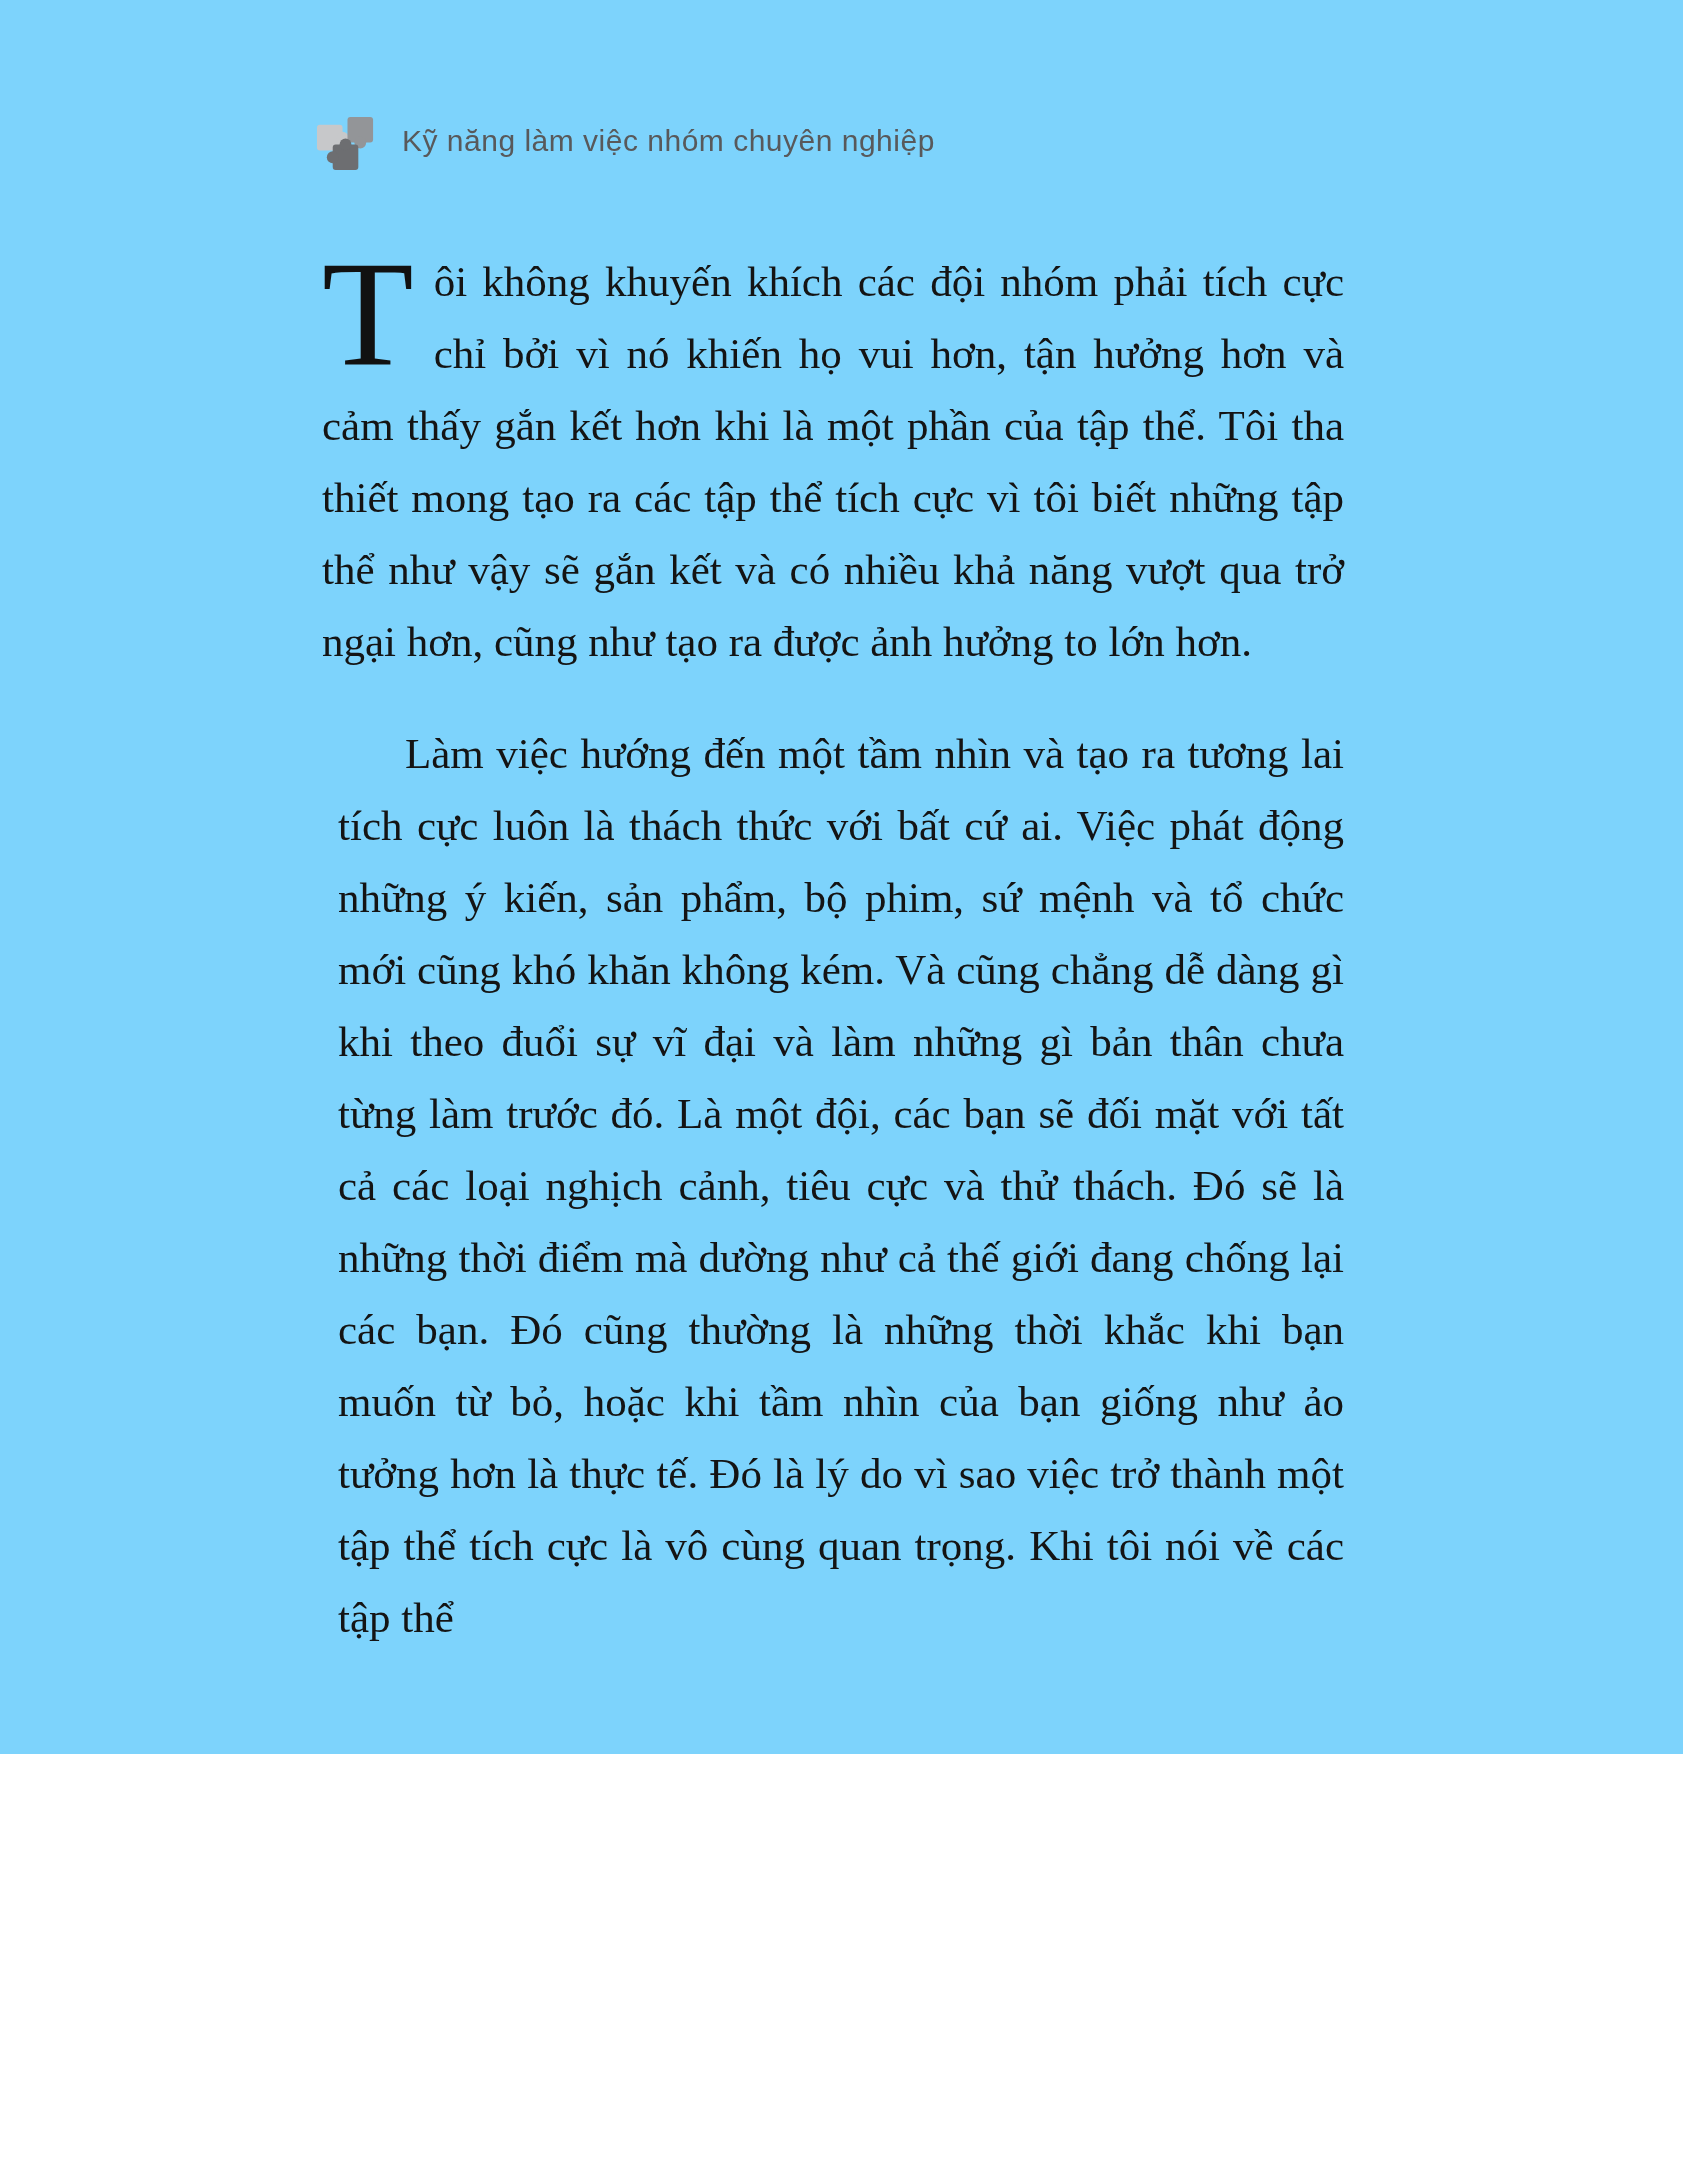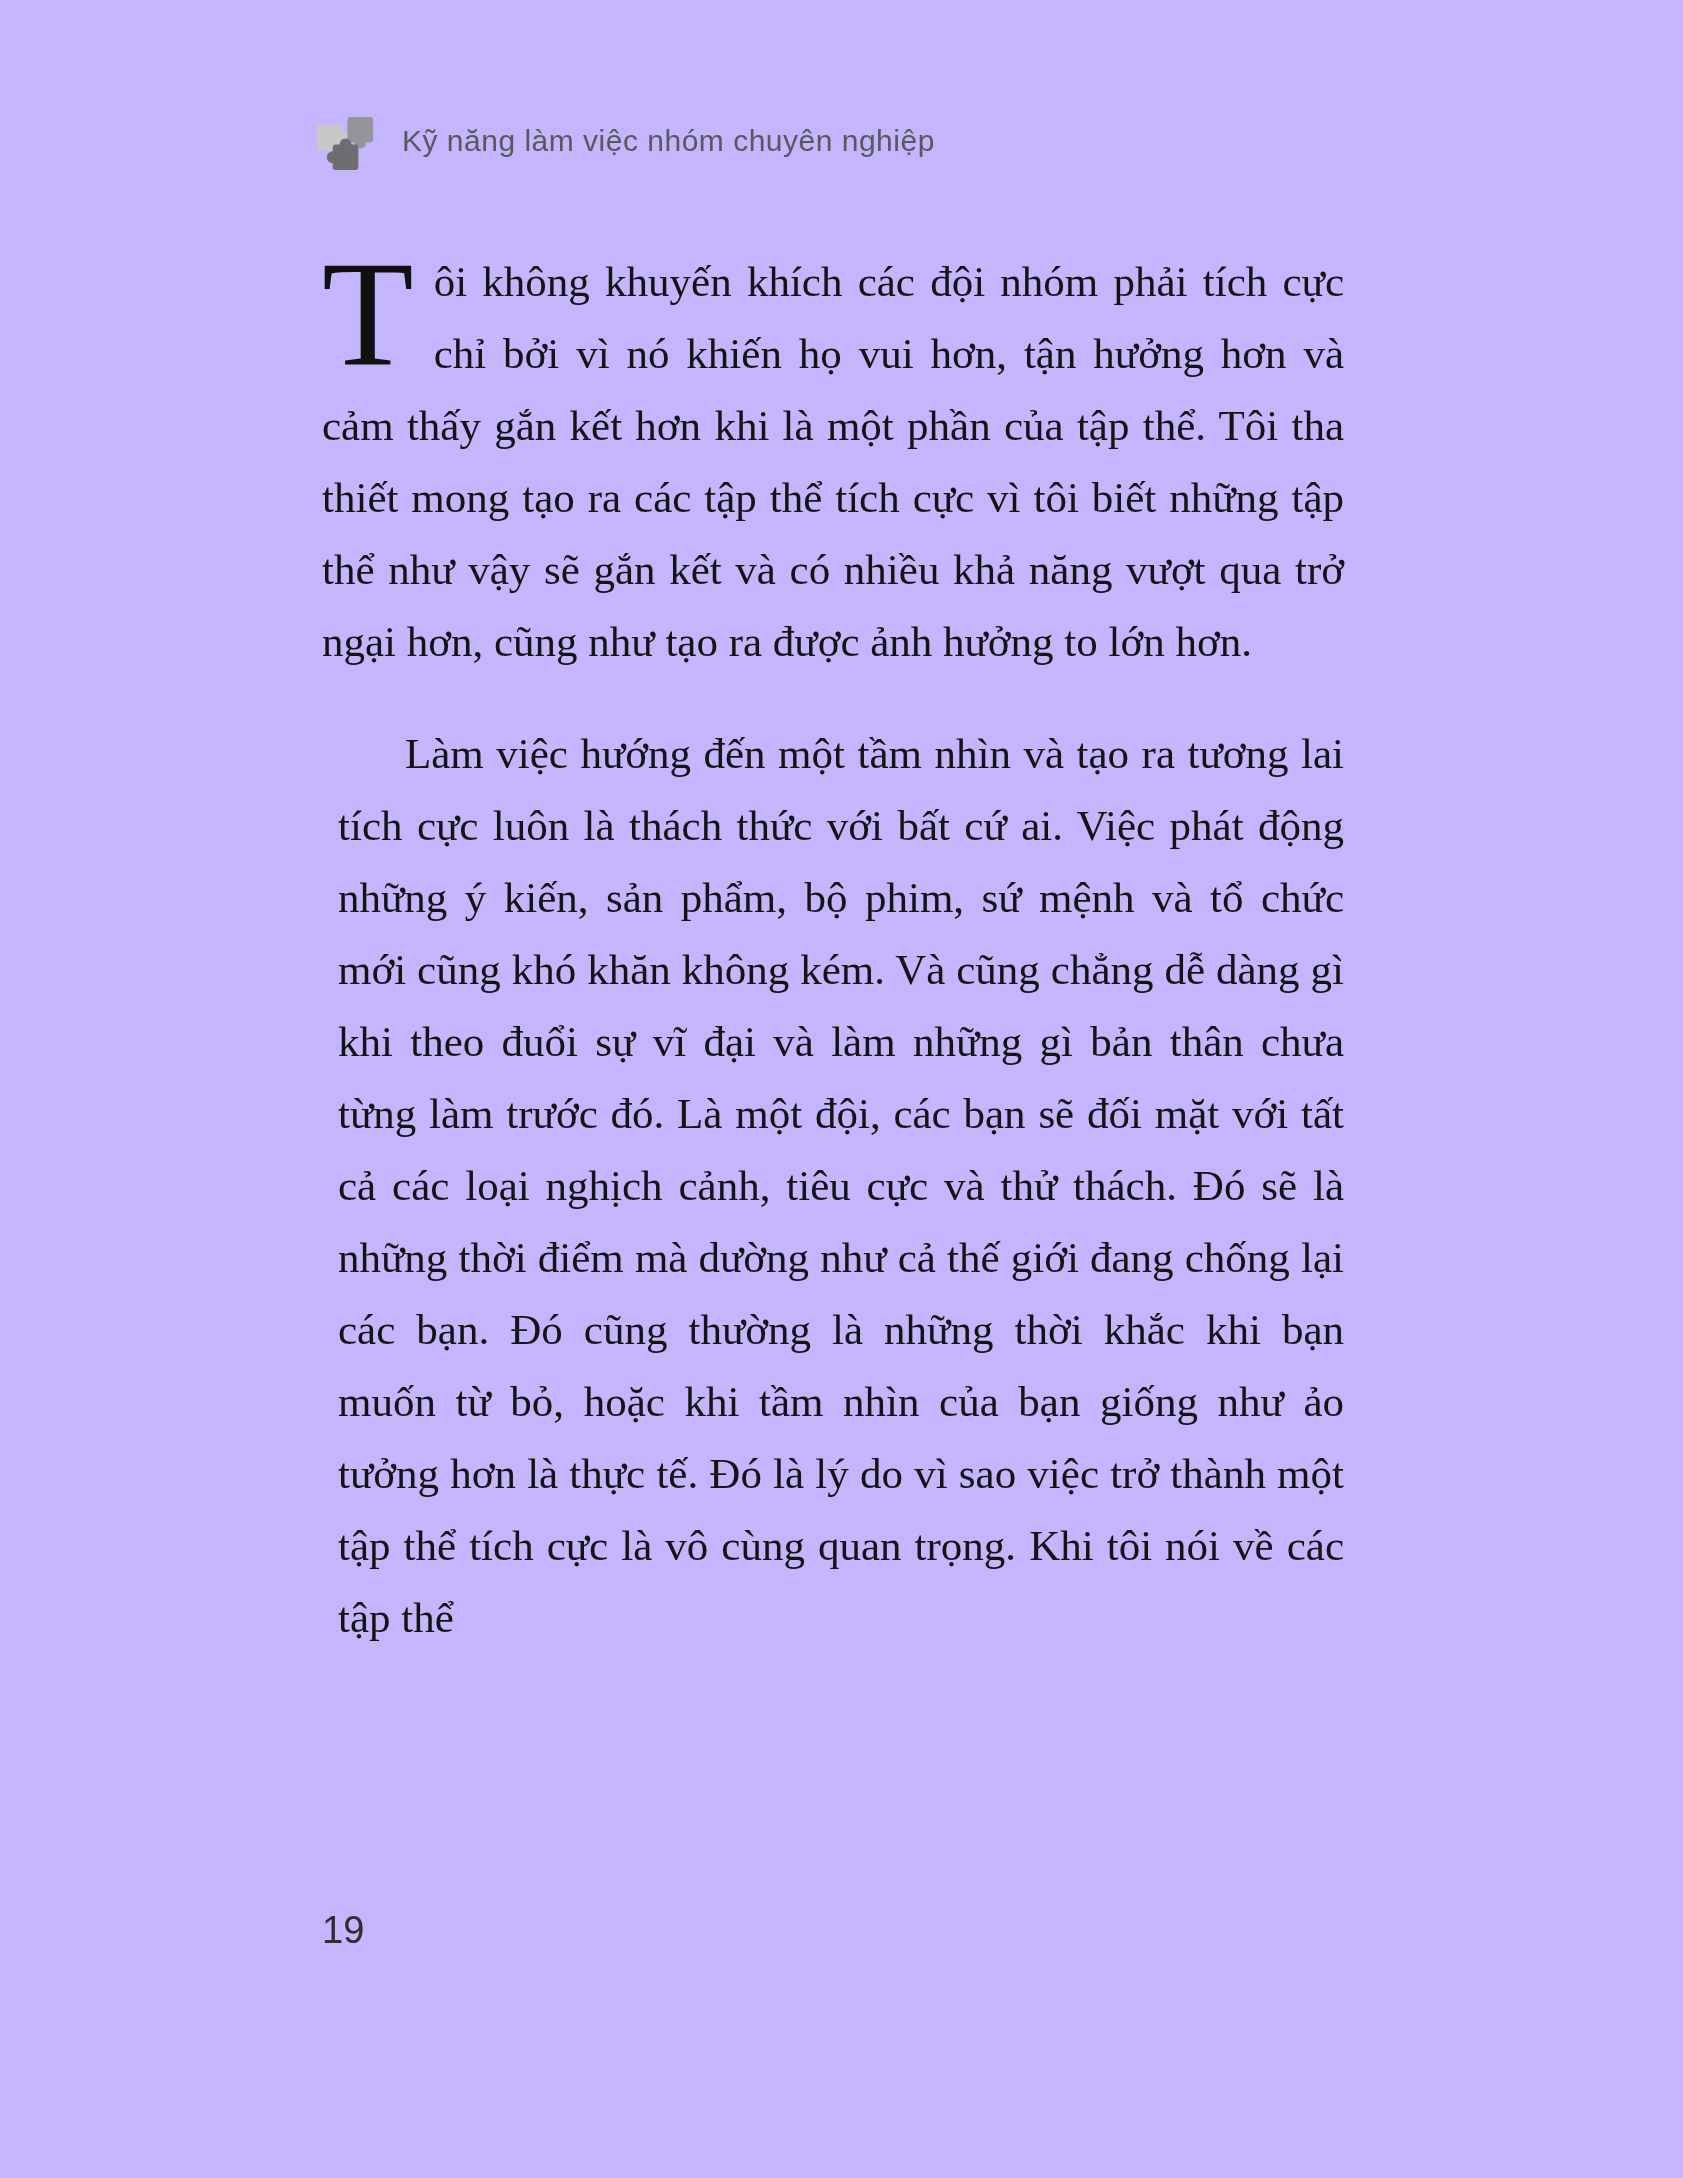--- a/index.html
+++ b/index.html
@@ -3,22 +3,22 @@
 <meta charset="utf-8">
 <style>
   html, body {
     margin: 0;
     padding: 0;
     background: #ffffff;
   }
   .page {
     position: relative;
     width: 1683px;
-    height: 2178px;
-    background: #c4b5fd;
+    height: 1754px;
+    background: #7dd3fc;
     font-family: "Liberation Serif", serif;
     color: #1c1c1c;
     overflow: hidden;
   }
 
   
   .header {
     position: absolute;
     top: 111px;
     left: 315px;

